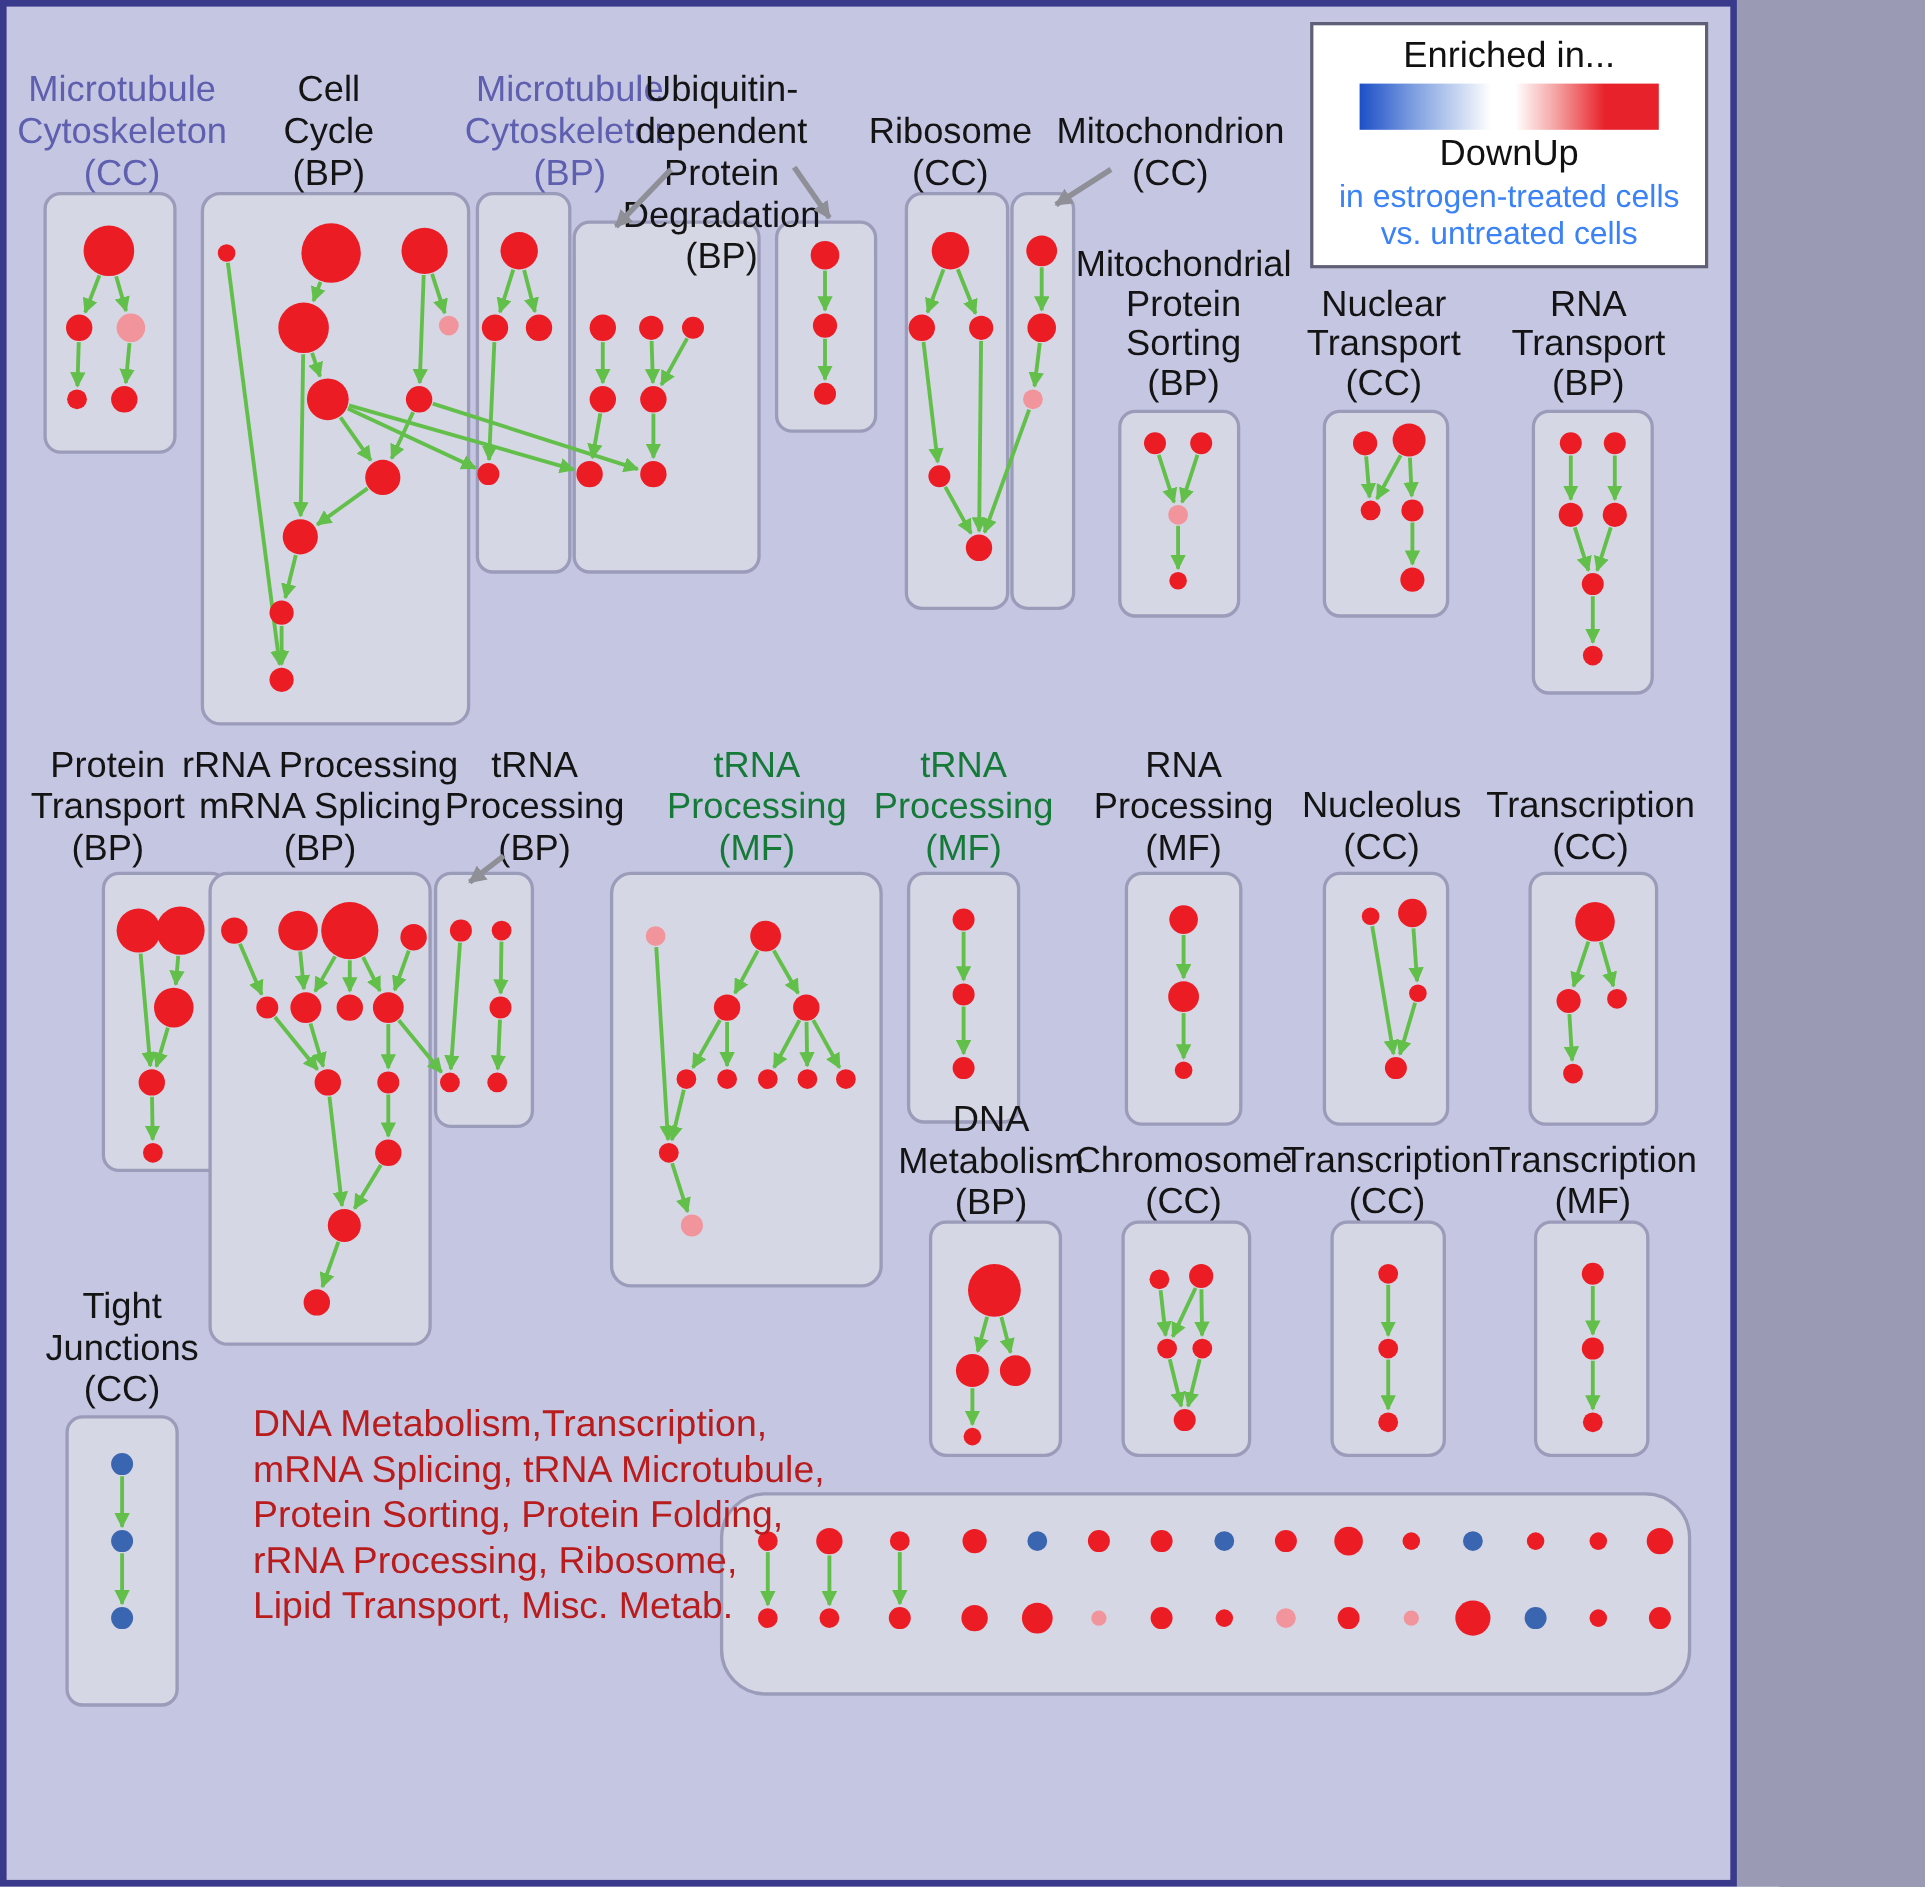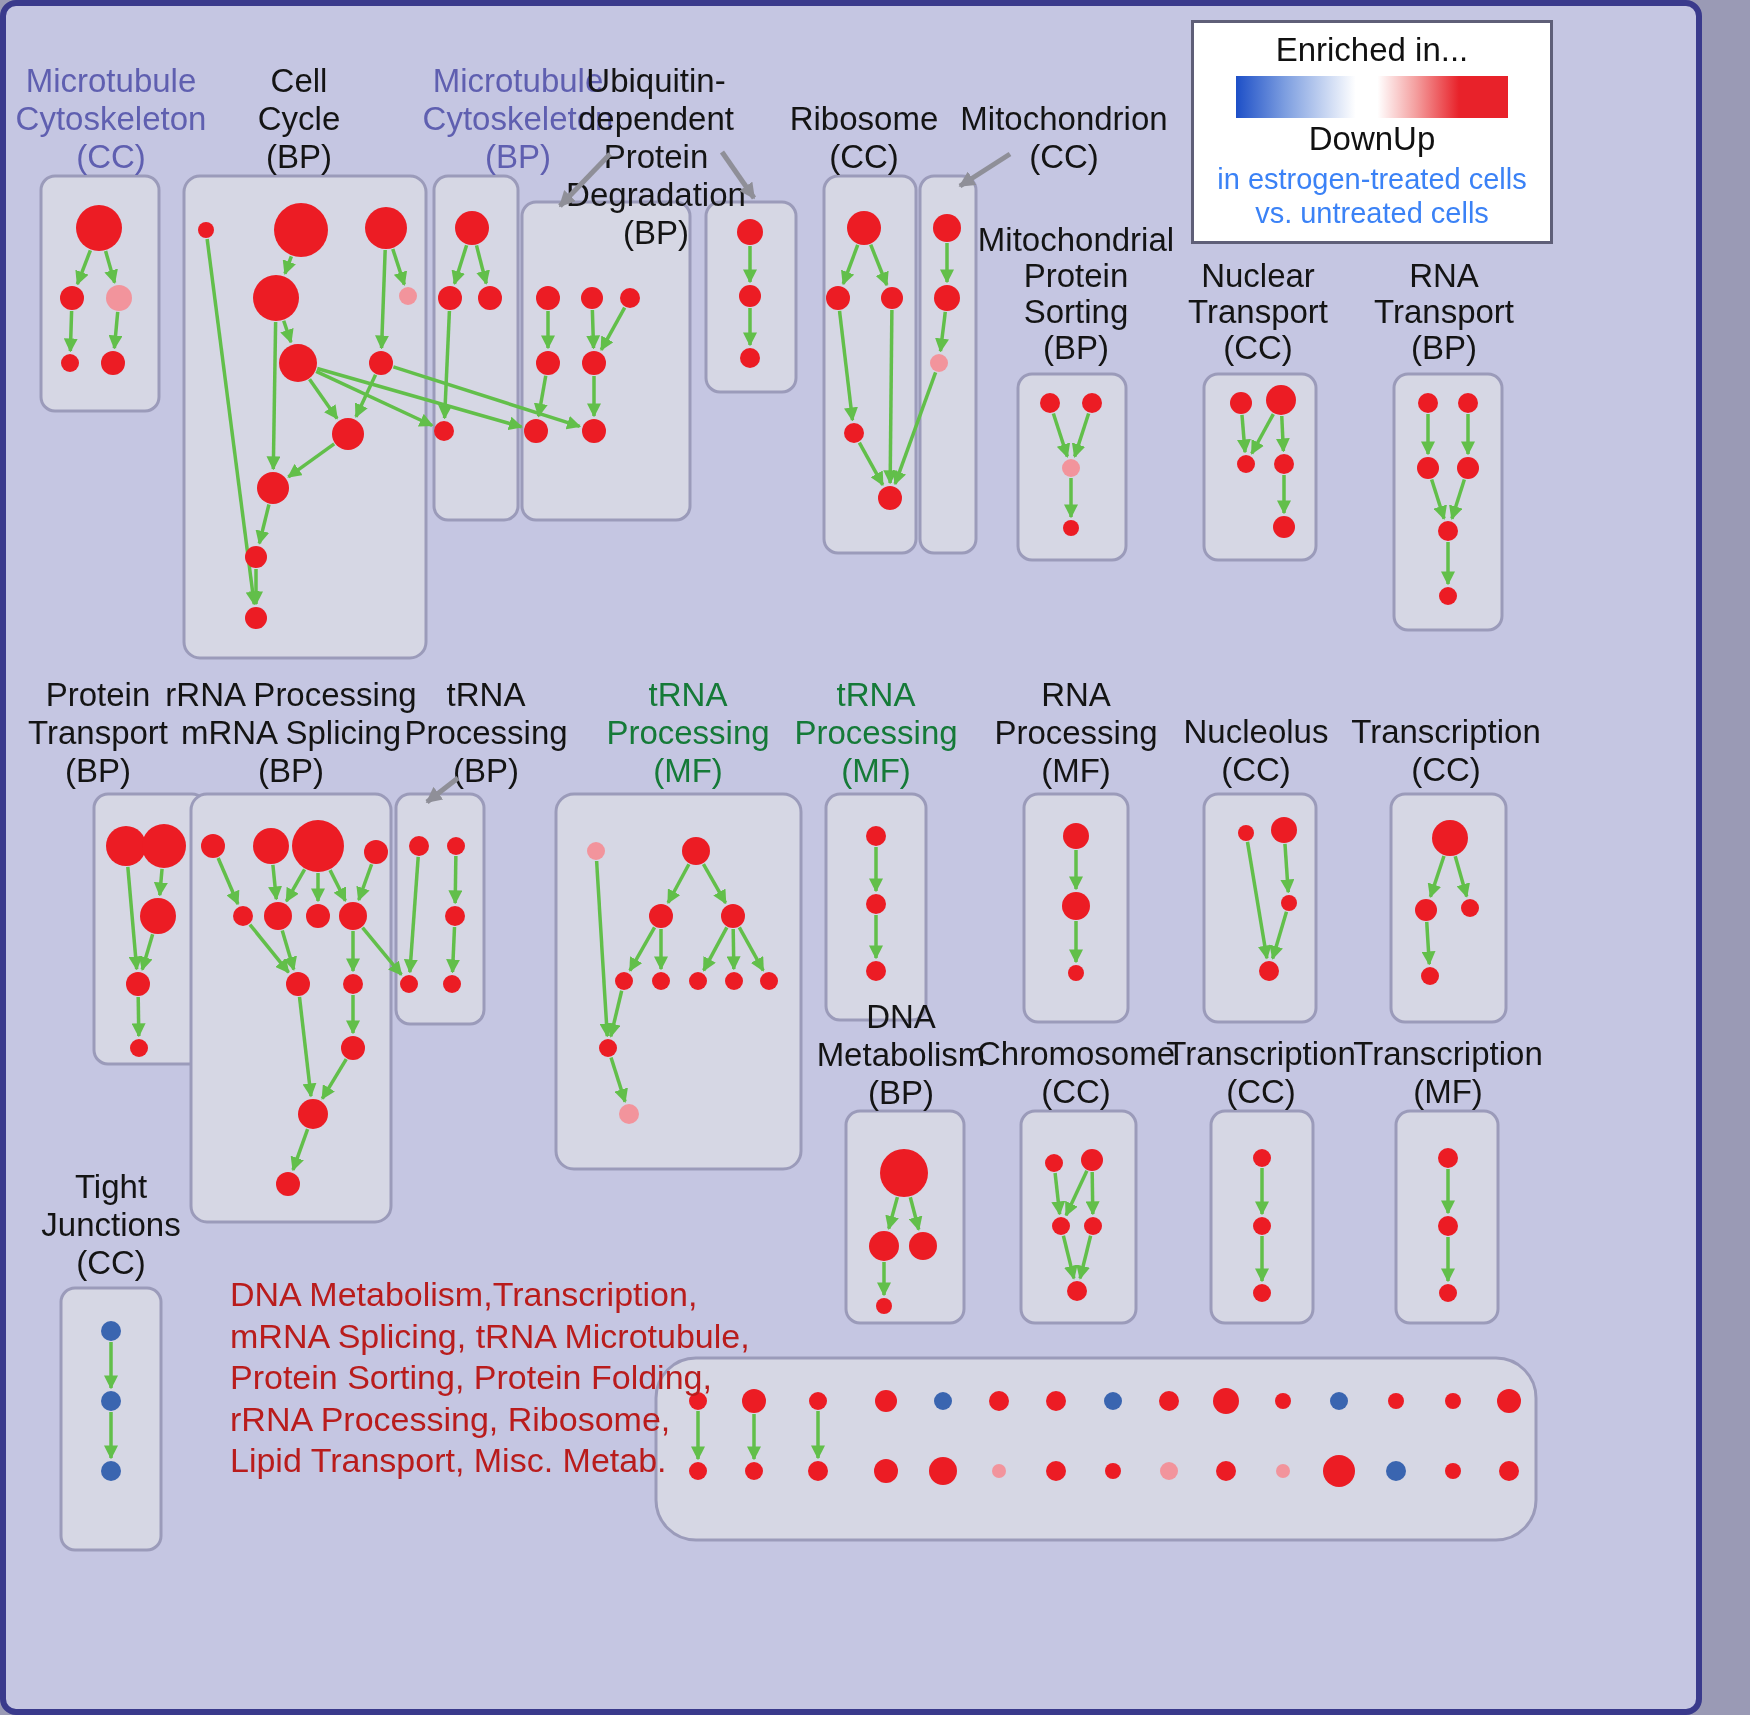--- a/index.html
+++ b/index.html
@@ -1,22 +1,21 @@
 <!DOCTYPE html>
 <html><head>
 <meta charset="utf-8">
 <style>
   * { margin:0; padding:0; box-sizing:border-box; }
   html,body { font-family:"Liberation Sans", sans-serif; }
   body { background:#9a9ab5; }
   .canvas {
     position:relative;
-    width:1702px; height:1715px;
+    width:1579px; height:1715px;
     overflow:hidden;
-    border-radius:16px;
   }
   svg.fig { position:absolute; left:0; top:0; }
   svg.fig text { font-family:"Liberation Sans", sans-serif; }
   .legend {
     position:absolute; left:1185px; top:14px; width:362px; height:224px;
     background:#ffffff; border:3px solid #5f5f78;
     padding:8px 18px 6px; text-align:center;
   }
   .legend-title { font-size:33px; color:#111; margin-bottom:7px; }
   .legend-bar { height:42px; margin:0 24px; }

